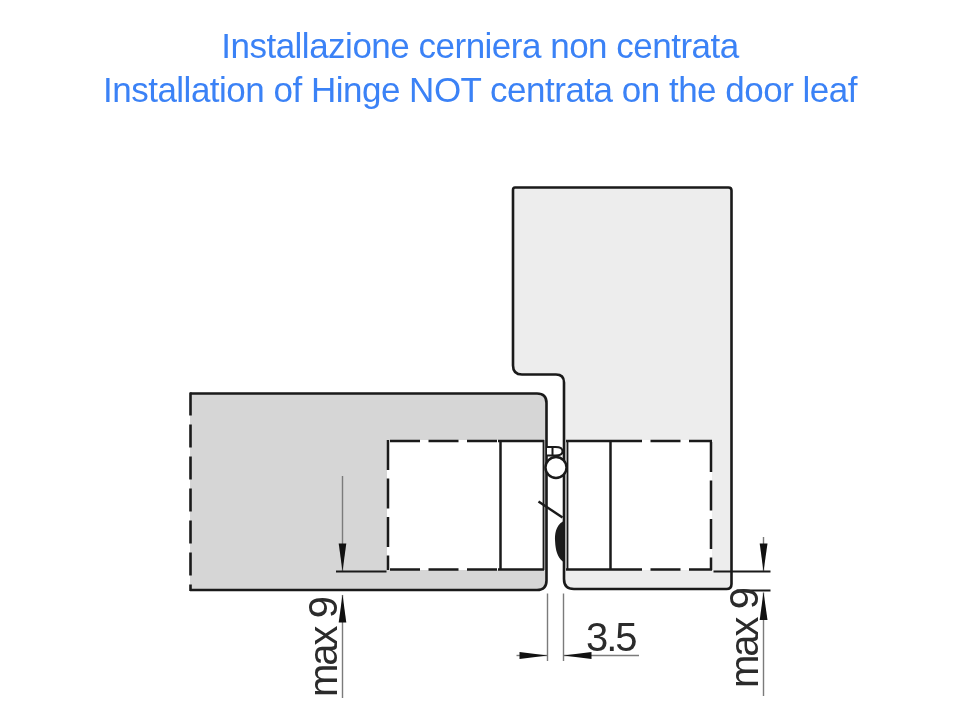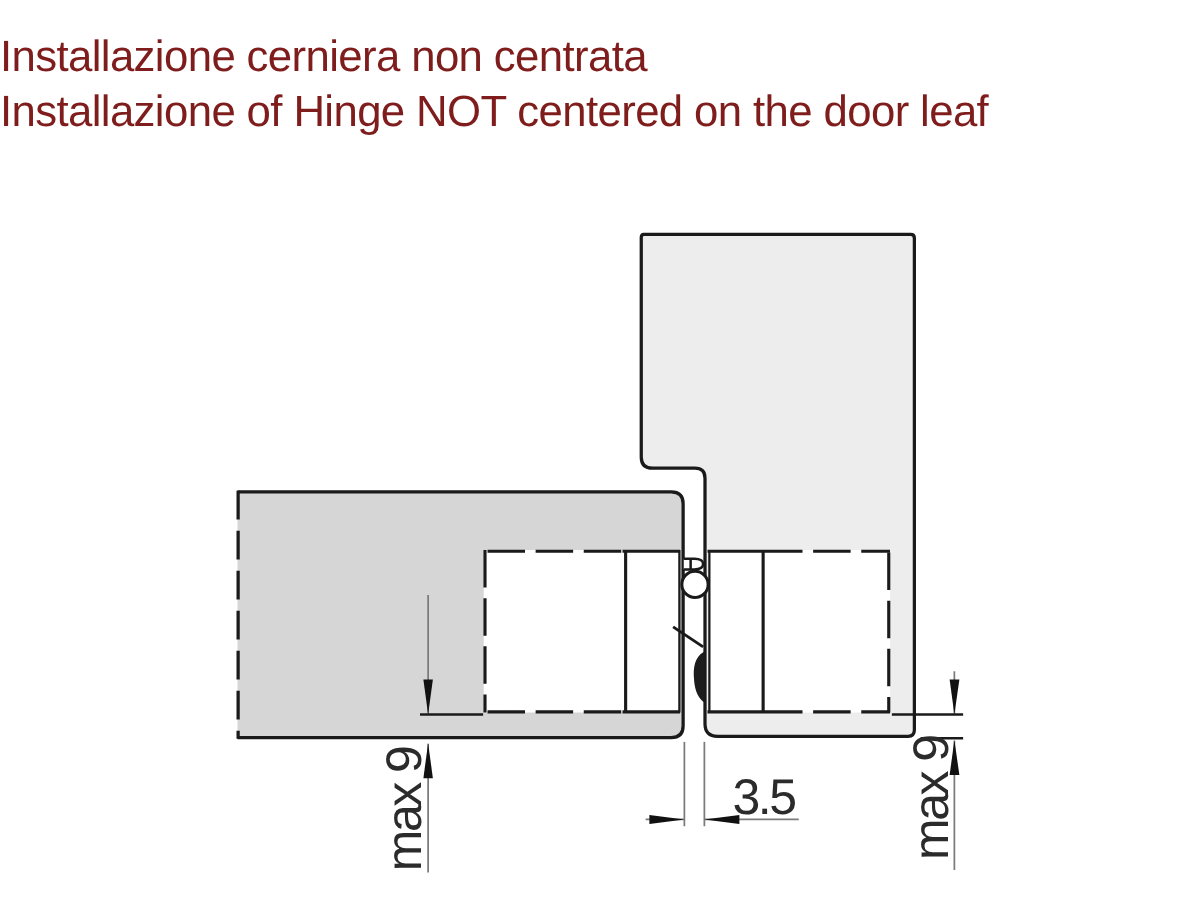--- a/index.html
+++ b/index.html
@@ -3,38 +3,38 @@
 <meta charset="utf-8">
 <style>
   html,body{margin:0;padding:0;}
   body{
     width:960px;height:720px;position:relative;overflow:hidden;
     background:#ffffff;
     font-family:"Liberation Sans","DejaVu Sans",sans-serif;
   }
   .title-block{
     position:absolute;top:24px;left:0;width:960px;
-    text-align:left;color:#7f1d1d;
+    text-align:center;color:#3b82f6;
   }
   .title-line{
     font-size:35px;line-height:44px;font-weight:400;
     letter-spacing:-0.5px;white-space:nowrap;
   }
   svg{position:absolute;left:0;top:0;}
   .dim-label{
     font-family:"Liberation Sans","DejaVu Sans",sans-serif;
     font-size:40px;letter-spacing:-2px;fill:#2b2b2b;
   }
 </style>
 </head>
 <body>
 
 <div class="title-block">
   <div class="title-line">Installazione cerniera non centrata</div>
-  <div class="title-line">Installazione of Hinge NOT centered on the door leaf</div>
+  <div class="title-line">Installation of Hinge NOT centrata on the door leaf</div>
 </div>
 
 <svg width="960" height="720" viewBox="0 0 960 720">
 
   <path stroke="#1a1a1a" stroke-width="2.6" stroke-linejoin="round" d="M 515 187.5 H 728.5 Q 731.5 187.5 731.5 190.5
            V 584 Q 731.5 589 726.5 589
            H 574 Q 564 589 564 579
            V 382.5 Q 564 374.5 556 374.5
            H 522 Q 513 374.5 513 365.5
            V 190 Q 513 187.5 515 187.5 Z" fill="#ededed"></path>

